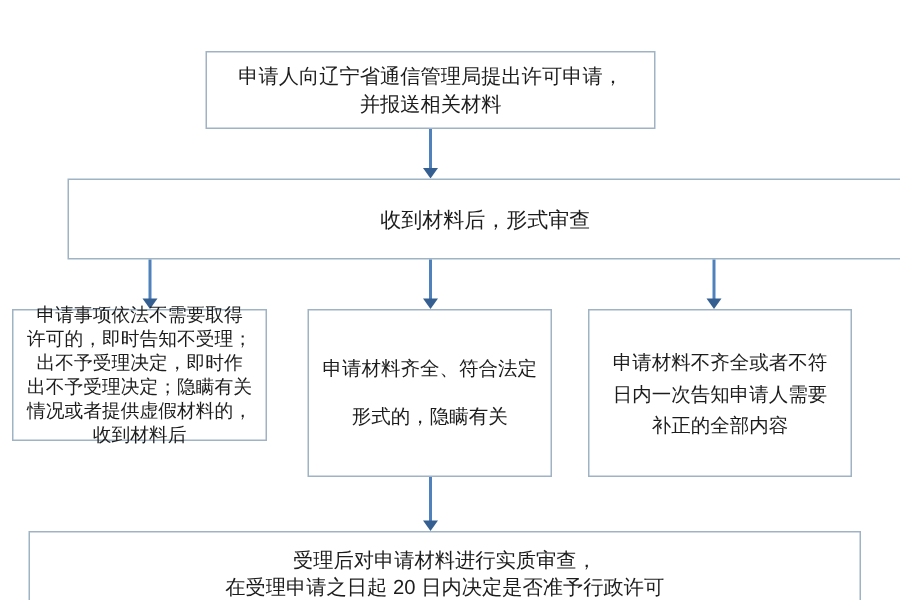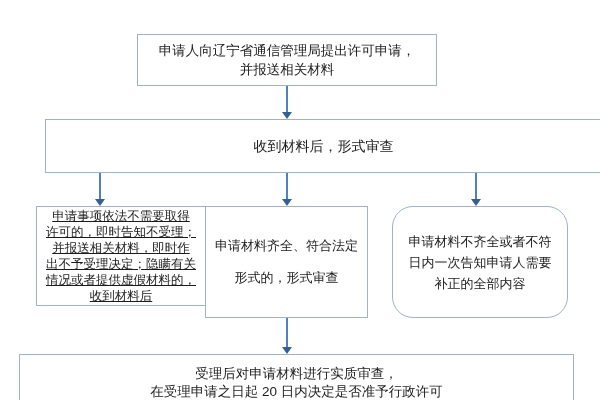--- a/index.html
+++ b/index.html
@@ -26,23 +26,23 @@
     background:#fff;
     display:flex;
     flex-direction:column;
     justify-content:center;
     align-items:center;
     text-align:center;
   }
   .box div{white-space:pre;}
   .top-box   {left:137px;top:34px; width:300px;height:52px; font-size:13.5px;line-height:19px;}
   .review-box{left:16px; top:119px;width:557px;height:54px; font-size:14px;  line-height:19px;margin-left:29px;}
-  .left-box  {left:36px; top:206px;width:170px;height:100px;font-size:12.5px;line-height:16px;text-decoration:underline;}
+  .left-box  {left:8px; top:206px;width:170px;height:88px;font-size:12.5px;line-height:16px;}
   .mid-box   {left:205px;top:206px;width:163px;height:112px;font-size:13px;  line-height:20px;gap:12px;}
-  .right-box {left:392px;top:206px;width:176px;height:112px;font-size:13px;  line-height:21px;border-radius:21px;}
+  .right-box {left:392px;top:206px;width:176px;height:112px;font-size:13px;  line-height:21px;}
   .bottom-box{left:19px; top:354px;width:555px;height:58px; font-size:13.5px;line-height:18px;}
   .arrow{position:absolute;width:10px;}
   .arrow .shaft{
     position:absolute;left:4.25px;top:0;bottom:6px;width:1.5px;
     background:var(--arrow);
   }
   .arrow .tip{
     position:absolute;left:0;bottom:0;width:0;height:0;
     border-left:5px solid transparent;
     border-right:5px solid transparent;
@@ -82,29 +82,29 @@
     <div class="tip"></div>
   </div>
   <div class="arrow a4">
     <div class="shaft"></div>
     <div class="tip"></div>
   </div>
 
   <div class="box left-box">
       <div>申请事项依法不需要取得</div>
       <div>许可的，即时告知不受理；</div>
-      <div>并报送相关材料，即时作</div>
+      <div>出不予受理决定，即时作</div>
       <div>出不予受理决定；隐瞒有关</div>
       <div>情况或者提供虚假材料的，</div>
       <div>收到材料后</div>
     </div>
 
   <div class="box mid-box">
       <div>申请材料齐全、符合法定</div>
-      <div>形式的，形式审查</div>
+      <div>形式的，隐瞒有关</div>
     </div>
 
   <div class="box right-box">
       <div>申请材料不齐全或者不符</div>
       <div>日内一次告知申请人需要</div>
       <div>补正的全部内容</div>
     </div>
 
   <div class="arrow a5">
     <div class="shaft"></div>

